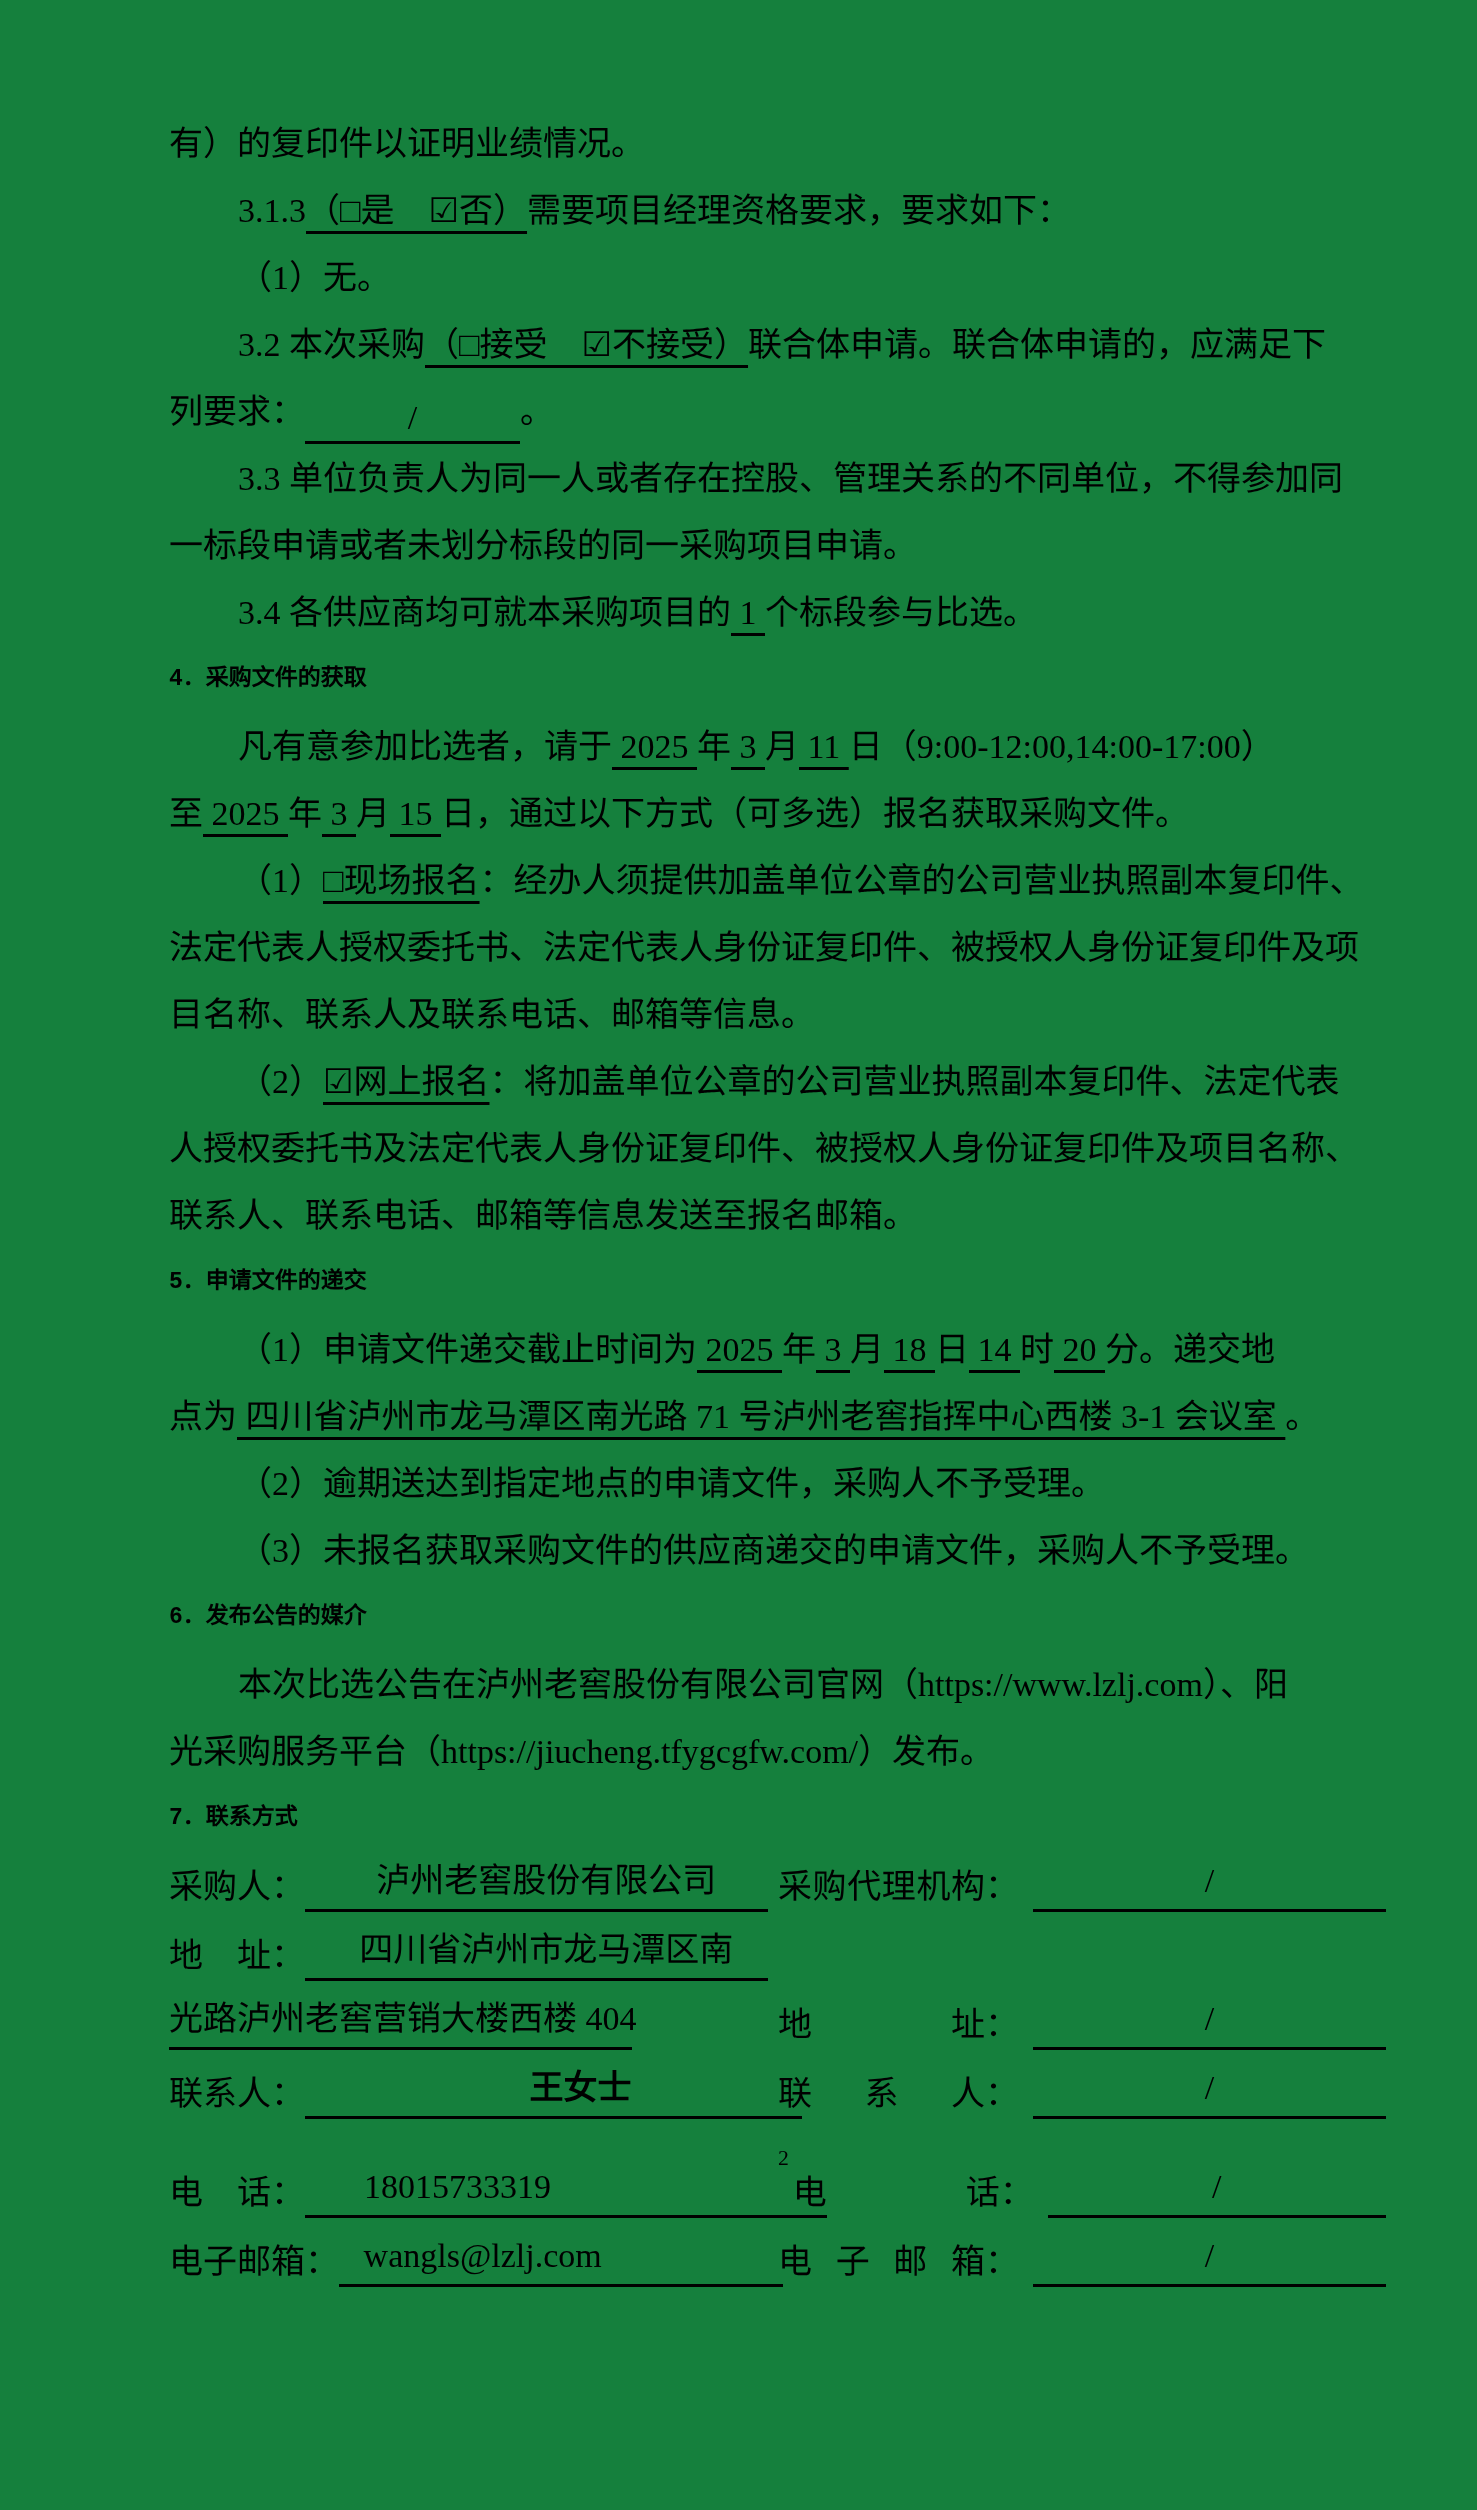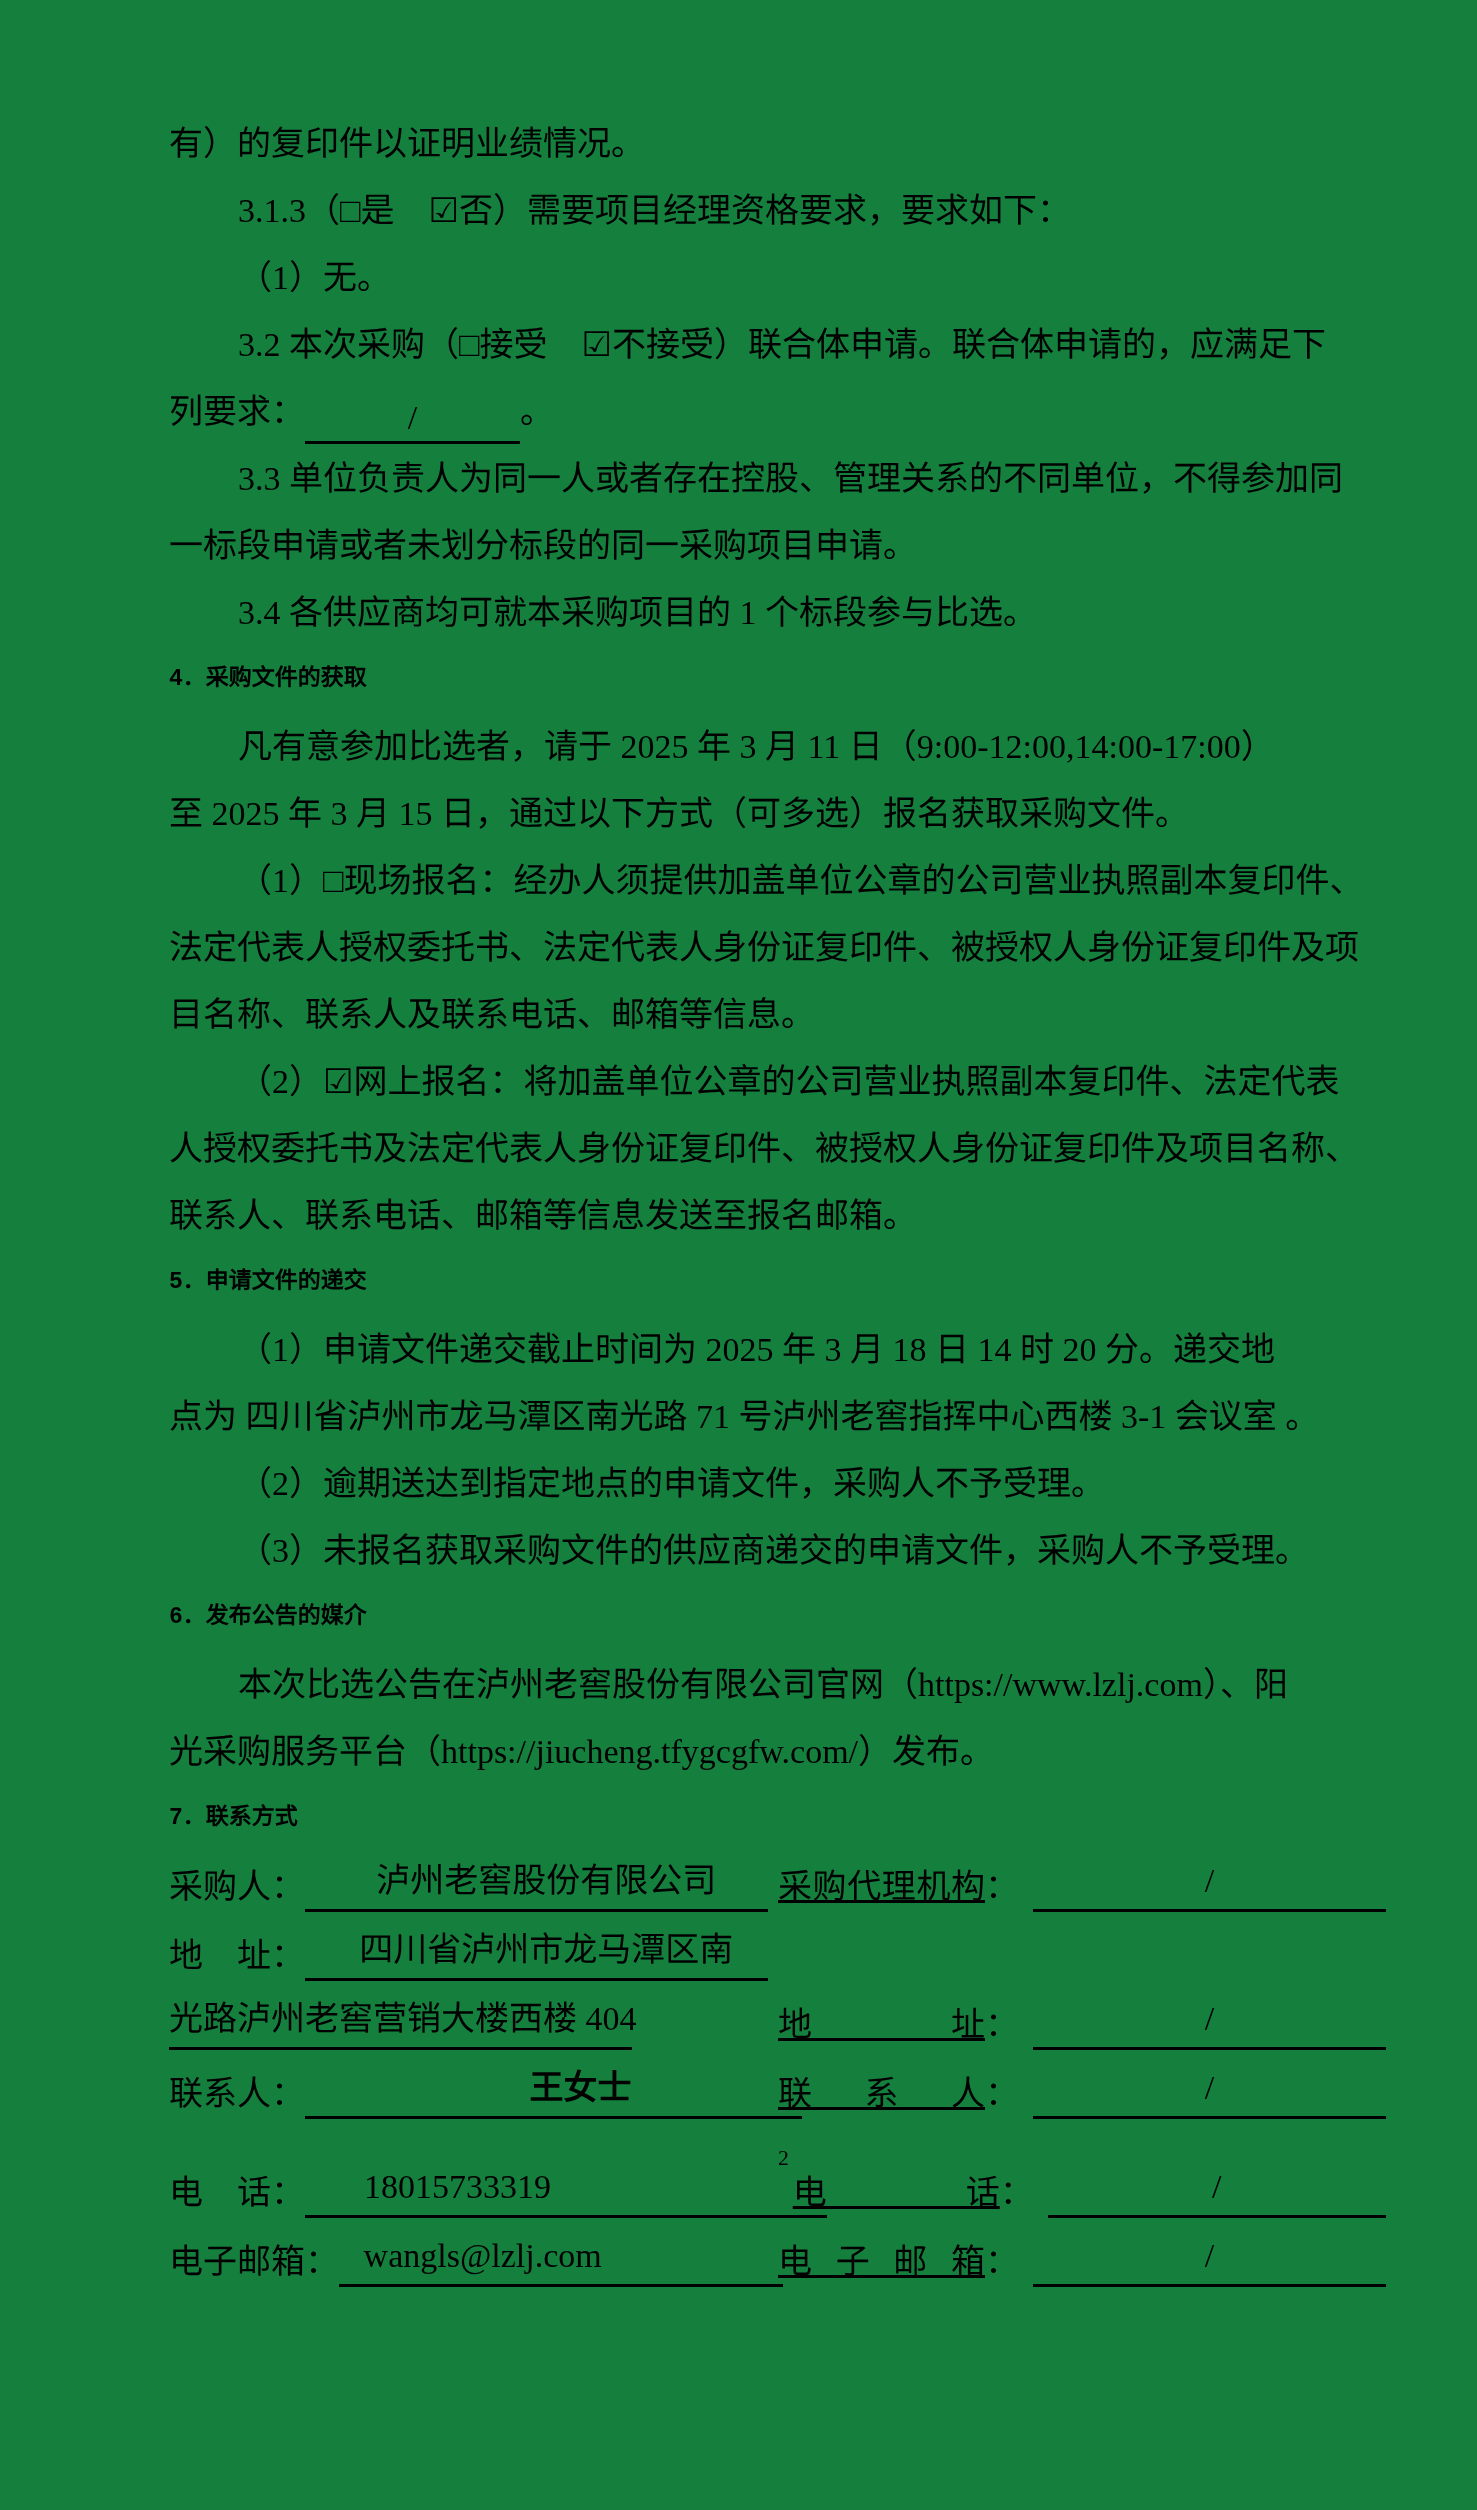--- a/index.html
+++ b/index.html
@@ -15,20 +15,21 @@
     overflow:hidden;
   }
   .content{position:absolute;left:169px;top:110px;width:1221px;}
   .ln{height:67px;white-space:nowrap;}
   .ind{text-indent:69px;}
   .hd{
     font-family:Liberation Mono, monospace;
     font-weight:700;font-size:23px;
   }
   .u{
+    text-decoration:underline;
     text-decoration-thickness:2.5px;
     text-underline-offset:8.9px;
     text-decoration-color:#000;
   }
   .blank{
     display:inline-block;
     border-bottom:3px solid #000;
     text-align:center;
     height:47px;line-height:47px;
     vertical-align:-5.9px;
@@ -37,21 +38,20 @@
   
   .crow{display:flex;height:69px;line-height:69px;white-space:nowrap;}
   .crow.gap{margin-top:29.6px;}
   .cl{width:609px;display:flex;}
   .cr{flex:1;display:flex;}
   .lbl{flex:none;}
   .rlbl{
     display:inline-block;width:207px;
     text-align:justify;text-align-last:justify;
     flex:none;
-    text-decoration:underline;
   }
   .cval{
     display:inline-block;
     border-bottom:3px solid #000;
     height:57px;line-height:57px;
     flex:none;
   }
   .rblank{
     flex:1;
     border-bottom:3px solid #000;

